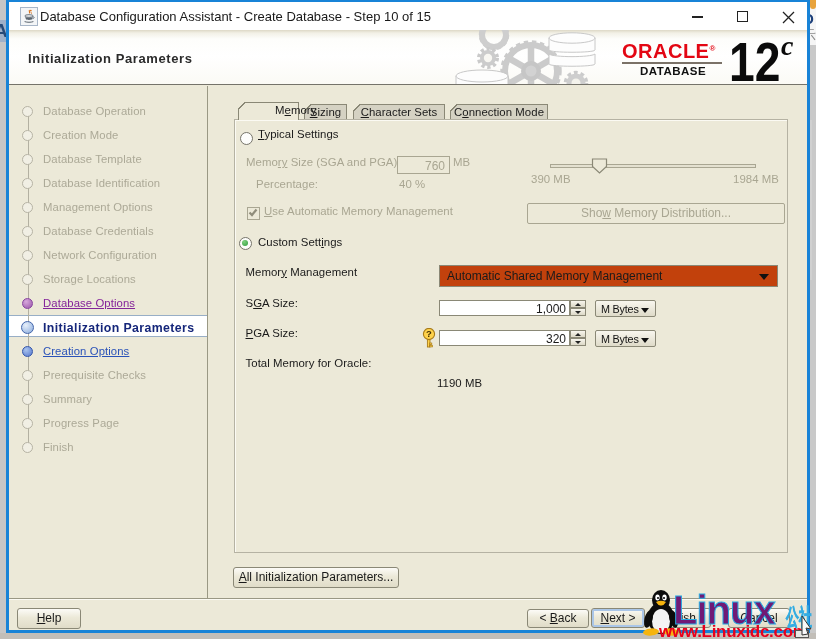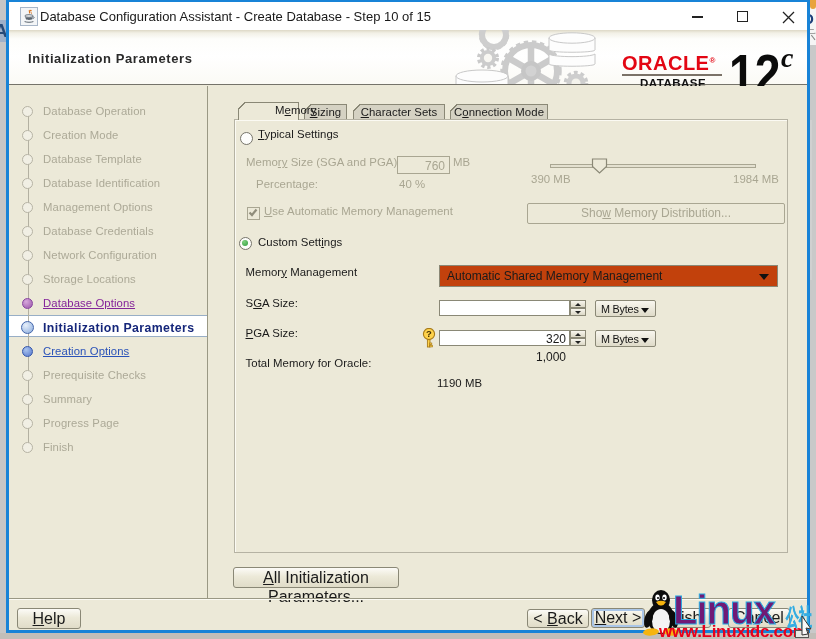--- a/index.html
+++ b/index.html
@@ -40,21 +40,21 @@
 #panel { left:225px; top:33px; width:554px; height:434px; border:1px solid #b5b2a3; background:#ece9d8; box-shadow: inset 1px 1px 0 #fbfaf3; }
 
 .gray { color:#a9a692; }
 .blk { color:#1a1a1a; }
 label.f { position:absolute; font-size:11.4px; letter-spacing:0.05px; white-space:nowrap; }
 
 .radio { position:absolute; width:13px; height:13px; border-radius:50%; background:#fdfdfb; border:1.6px solid #76746a; }
 .checkbox { position:absolute; width:12px; height:12px; background:#ece9d8; border:1px solid #a9a692; }
 
 .tfield { position:absolute; font-size:12px; text-align:right; }
-.btn { position:absolute; font-size:16px; text-align:center; background:linear-gradient(to bottom,#fcfbf7,#ece9d8 45%,#e0dcc8); border:1px solid #8a8876; border-radius:3px; color:#1a1a1a; }
+.btn { position:absolute; font-size:12px; text-align:center; background:linear-gradient(to bottom,#fcfbf7,#ece9d8 45%,#e0dcc8); border:1px solid #8a8876; border-radius:3px; color:#1a1a1a; }
 .btn-dis { position:absolute; font-size:12px; text-align:center; background:#ece9d8; border:1px solid #a9a692; border-radius:2px; color:#a9a692; }
 
 .spin { position:absolute; width:16px; height:8px; background:linear-gradient(to bottom,#f8f6ee,#dcd8c6); border:1px solid #8a8876; }
 .mbytes { position:absolute; width:61px; height:17px; background:linear-gradient(to bottom,#f8f6ee,#dfdbc9); border:1px solid #8a8876; border-radius:2px; font-size:11.5px; color:#111; }
 
 u { text-decoration:underline; }
 </style>
 </head>
 <body>
 <div id="dialog" class="abs">
@@ -104,21 +104,21 @@
           <g fill="#fdfdfd" stroke="#c8c8c8" stroke-width="1">
             <path d="M108 8 L108 20 C108 23 154 23 154 20 L154 8"></path>
             <ellipse cx="131" cy="8" rx="23" ry="5.2"></ellipse>
             <path d="M108 24 L108 34 C108 37 154 37 154 34 L154 24 C150 27.5 112 27.5 108 24 Z"></path>
             <path d="M15 46 L15 56 L67 56 L67 46"></path>
             <ellipse cx="41" cy="46" rx="26" ry="6"></ellipse>
           </g>
         </g>
       </svg>
     </div>
-    <div class="abs" id="oralogo" style="left:604px; top:8px; width:190px; height:47px;margin-top:12px;">
+    <div class="abs" id="oralogo" style="left:604px; top:8px; width:190px; height:47px;">
       <div class="abs" style="left:9px; top:2px; font-size:20px; font-weight:bold; color:#e30613; transform:scaleX(1.0); transform-origin:left; letter-spacing:0.5px;">ORACLE<span style="font-size:8px; vertical-align:7px;">®</span></div>
       <div class="abs" style="left:9px; top:23.5px; width:100px; height:2px; background:#7b7268;"></div>
       <div class="abs" style="left:27px; top:27px; font-size:11.5px; font-weight:bold; color:#111; letter-spacing:0.5px;">DATABASE</div>
       <div class="abs" style="left:116px; top:-7.8px; font-size:55px; font-weight:bold; color:#0b0b0b; transform:scaleX(0.84); transform-origin:left;">12</div>
       <div class="abs" style="left:168px; top:-8px; font-size:28px; font-weight:bold; font-style:italic; color:#0b0b0b; font-family:'Liberation Serif',serif;">c</div>
     </div>
   </div>
   <div id="bodyarea" class="abs">
     <div id="curband" class="abs"></div>
     <div id="vline" class="abs"></div>
@@ -187,21 +187,21 @@
           <div class="abs" style="left:1.7px; top:1.7px; width:6px; height:6px; border-radius:50%; background:radial-gradient(circle at 35% 30%,#7ed07e,#2f9e3f);"></div>
         </div>
         <label class="f blk" style="left:249px; top:149.5px;">Custom Sett<u>i</u>ngs</label>
         <label class="f blk" style="left:236.5px; top:179.5px;">Memor<u>y</u> Management</label>
         <div class="abs" style="left:430px; top:179px; width:339px; height:22px; border:1px solid #8a8876; background:#c2410c;">
   <div class="abs blk" style="left:7px; top:3px; font-size:12px;">Automatic Shared Memory Management</div>
   <div class="abs" style="right:8px; top:8px; width:0; height:0; border-left:5.5px solid transparent; border-right:5.5px solid transparent; border-top:6px solid #111;"></div>
 </div>
         <label class="f blk" style="left:236.5px; top:211px;">S<u>G</u>A Size:</label>
         <div class="abs" style="left:430px; top:214px; width:131px; height:16px; border:1px solid #8a8876; background:#ffffff;">
-    <div class="tfield blk" style="right:3px; top:1px; width:120px;margin-top:48px;">1,000</div>
+    <div class="tfield blk" style="right:3px; top:1px; width:120px;">1,000</div>
         </div>
   <div class="spin" style="left:561px; top:214px;">
           <i style="position:absolute; left:4px; top:1.5px; width:0; height:0; border-left:3.2px solid transparent; border-right:3.2px solid transparent; border-bottom:3.8px solid #222;"></i>
         </div>
   <div class="spin" style="left:561px; top:222px;">
           <i style="position:absolute; left:4px; top:1.5px; width:0; height:0; border-left:3.2px solid transparent; border-right:3.2px solid transparent; border-top:3.8px solid #222;"></i>
         </div>
         <div class="mbytes" style="left:586px; top:214px;">
     <div class="abs" style="left:5px; top:2px; font-size:10.8px; letter-spacing:-0.2px;">M Bytes</div>
     <div class="abs" style="right:6px; top:6.5px; width:0; height:0; border-left:4.5px solid transparent; border-right:4.5px solid transparent; border-top:5px solid #111;"></div>

